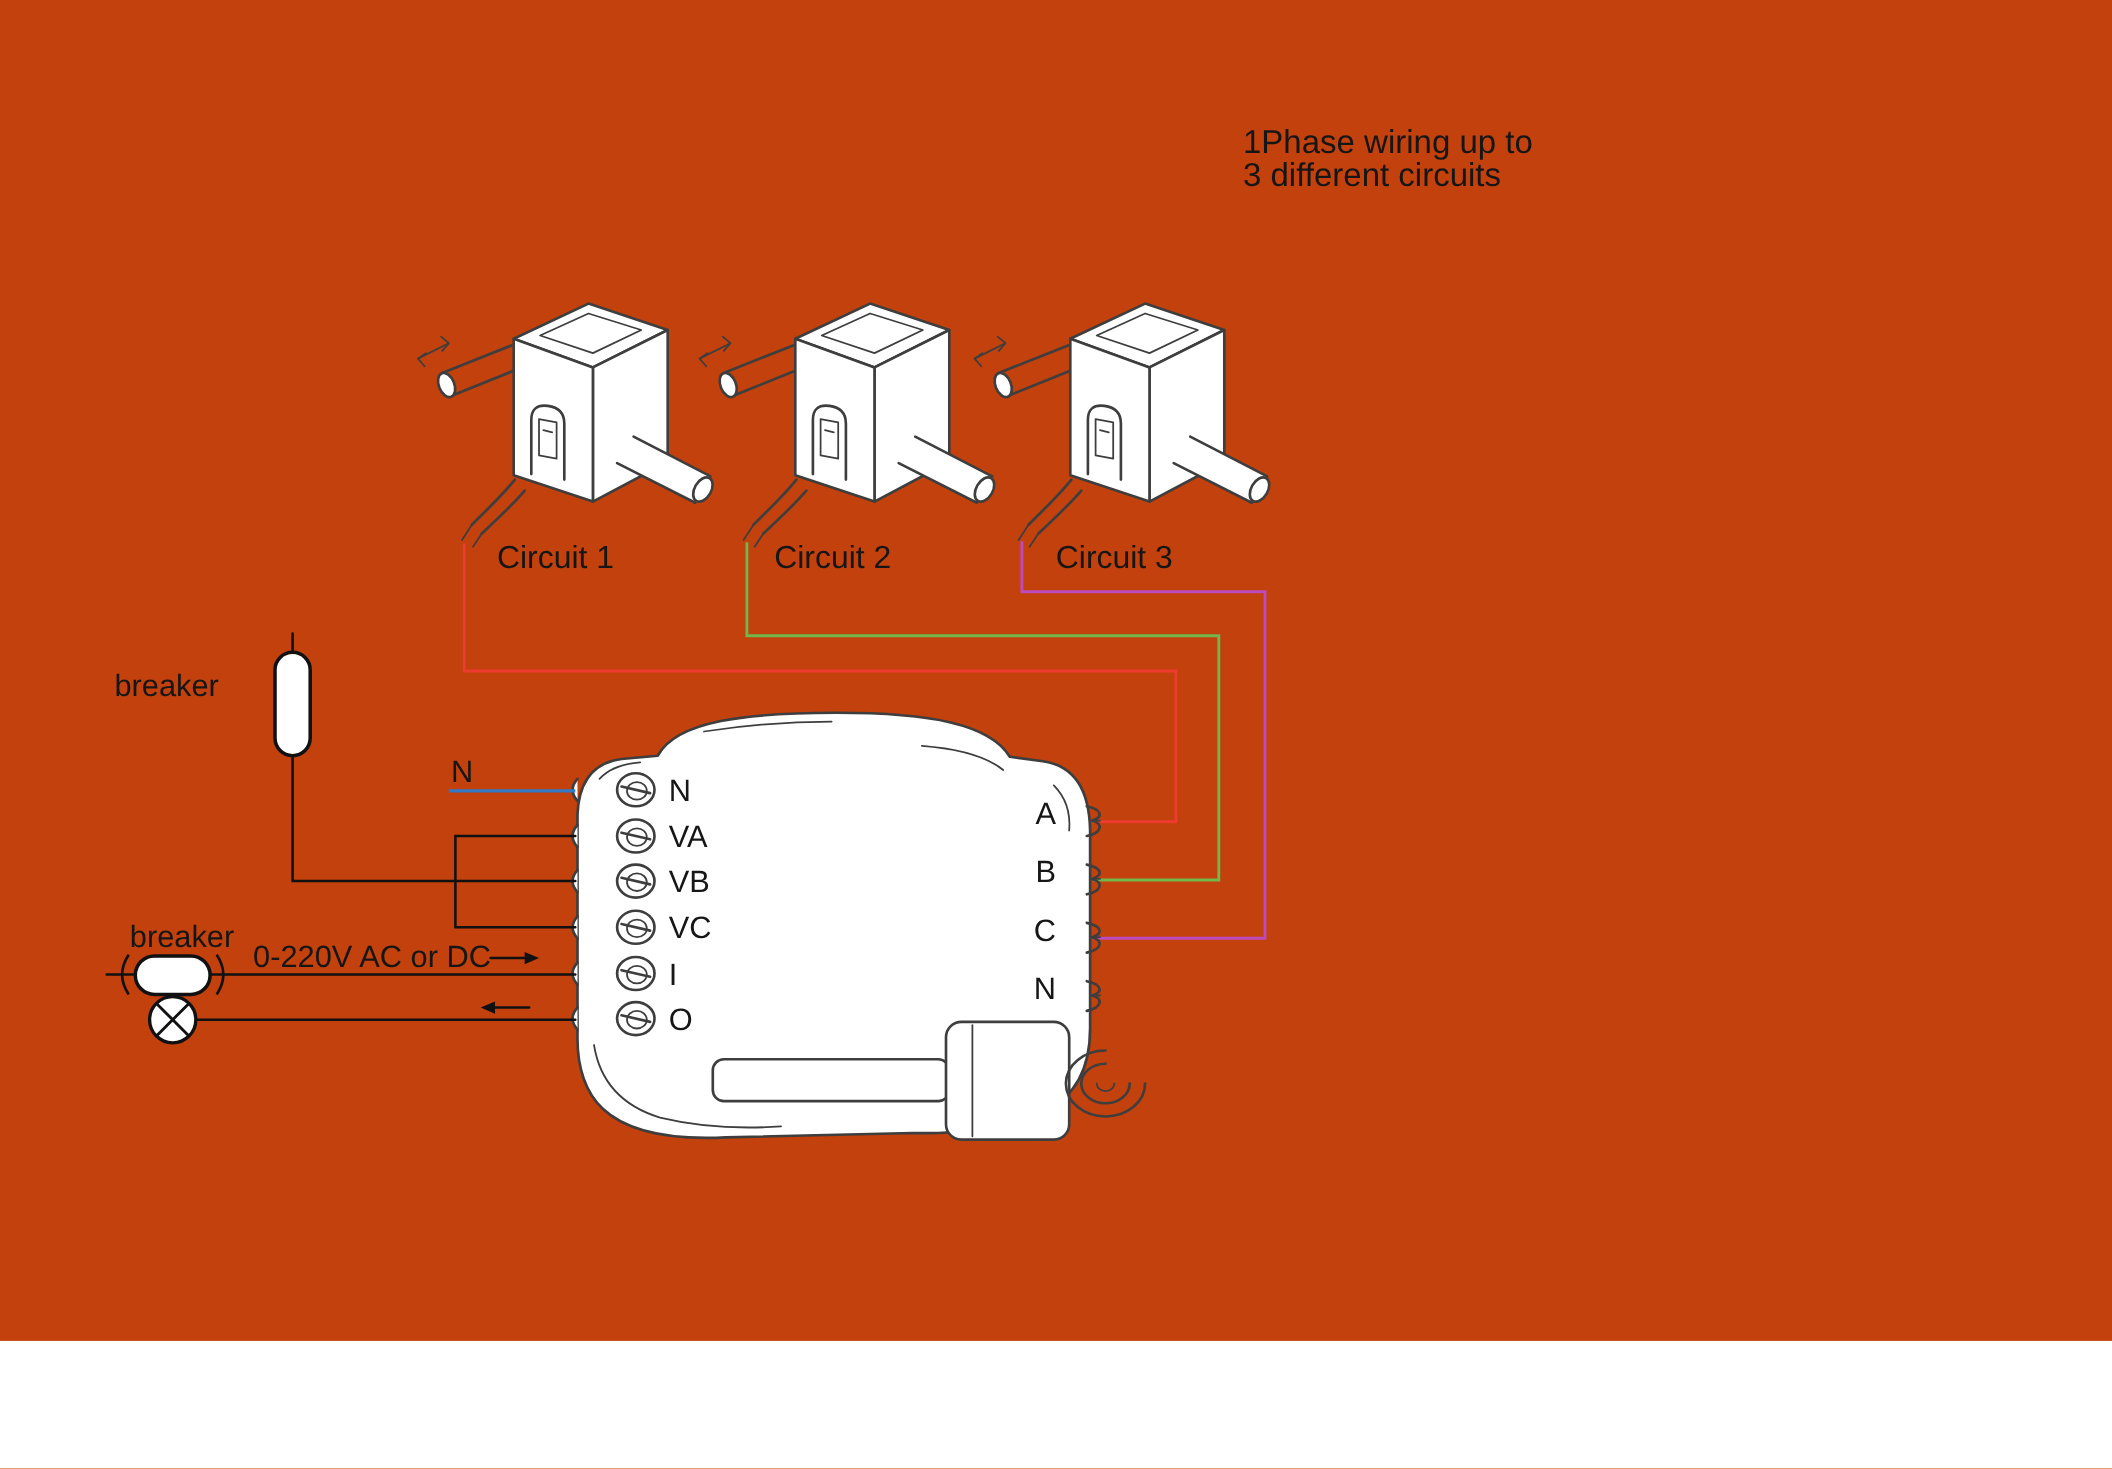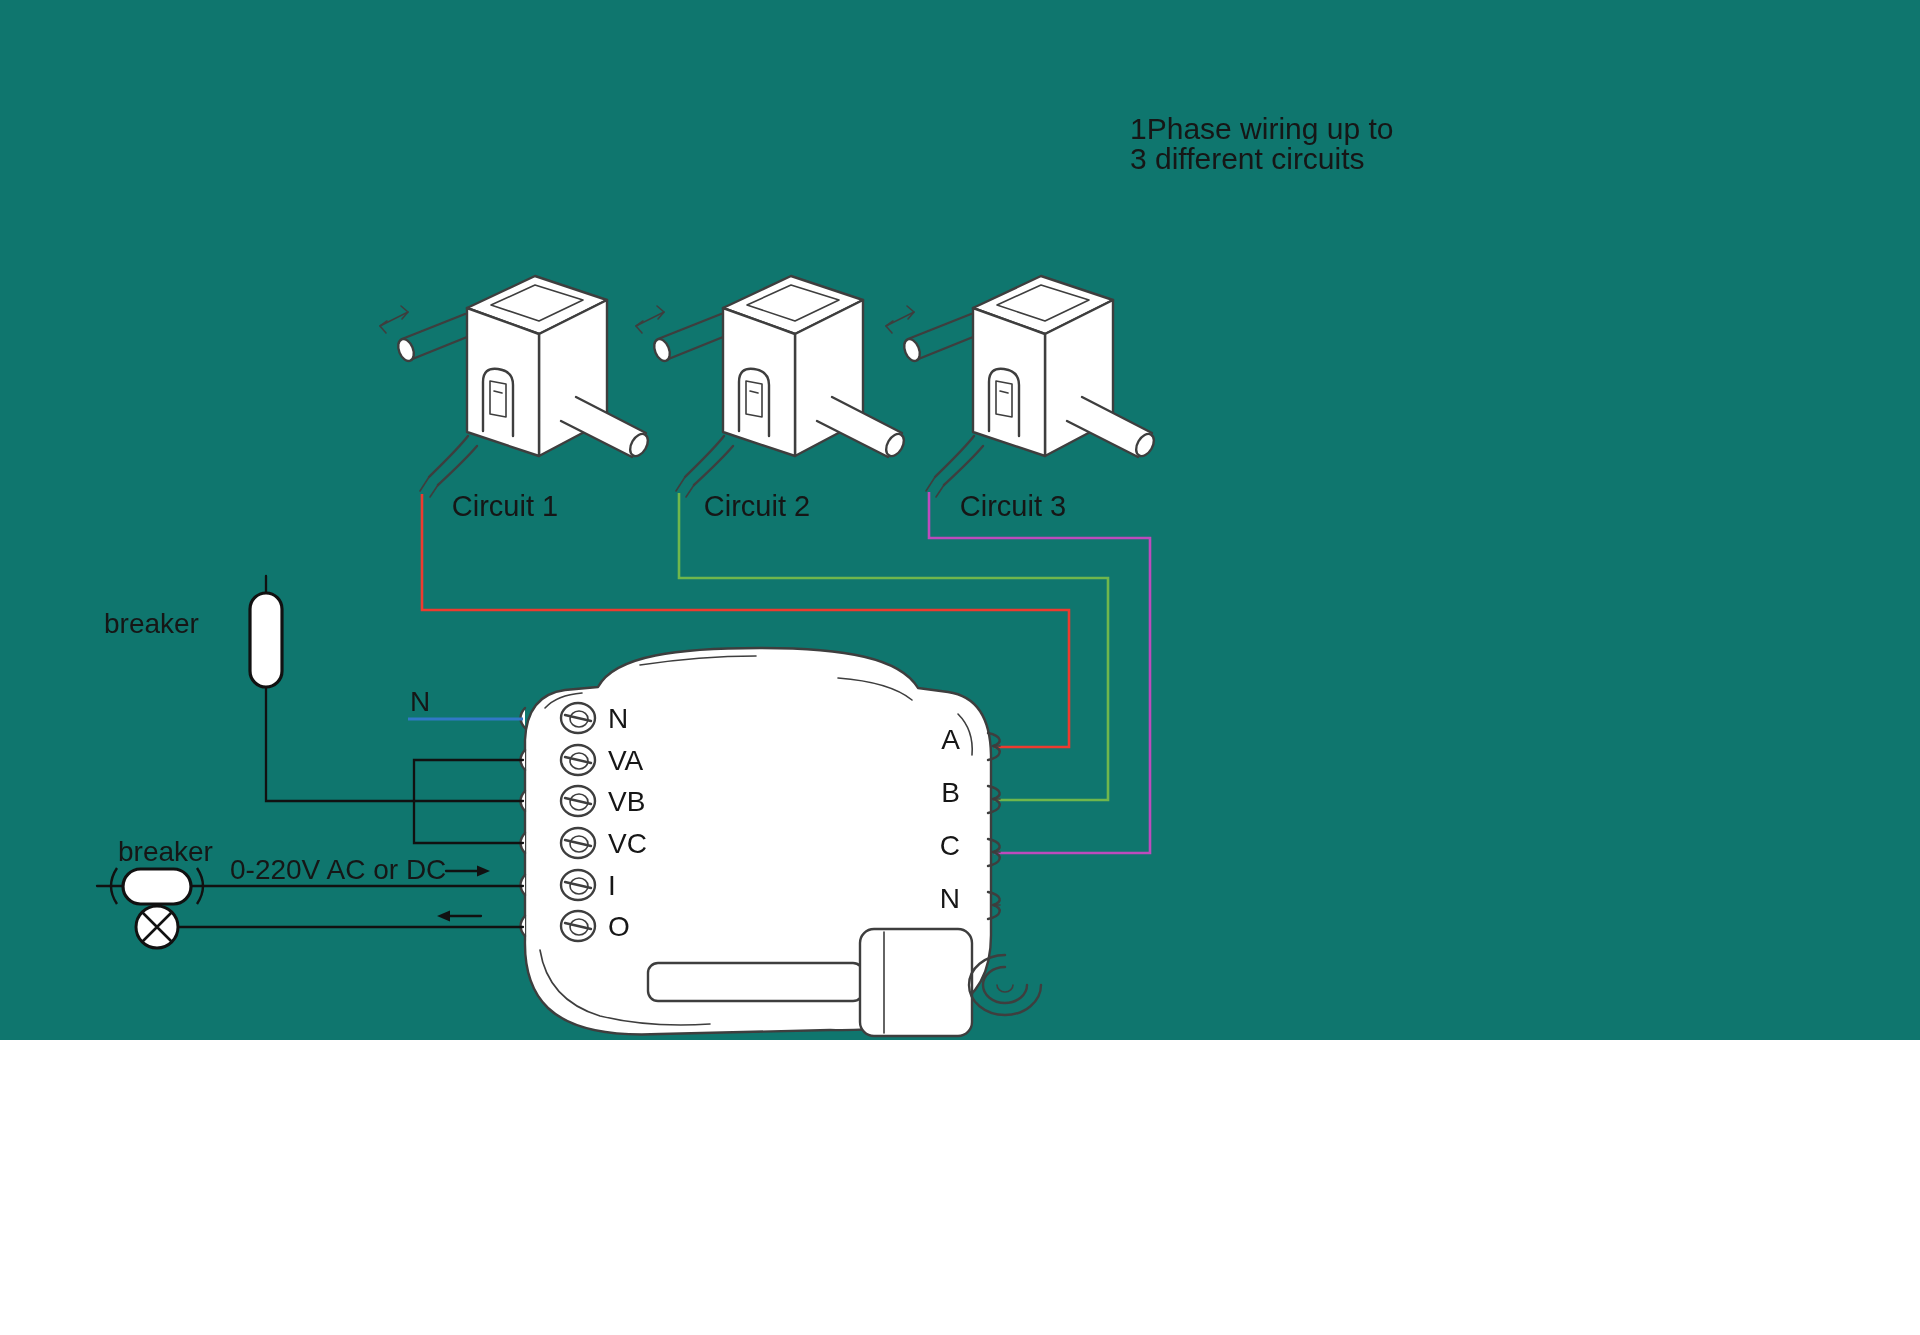--- a/index.html
+++ b/index.html
@@ -1,16 +1,16 @@
 <!DOCTYPE html>
 <html><head>
 <meta charset="utf-8">
 <style>
   html,body{margin:0;padding:0;background:#fff}
-  .stage{position:relative;width:1920px;height:1040px;background:#0f766e;overflow:hidden}
+  .stage{position:relative;width:1920px;height:1219px;background:#c2410c;overflow:hidden}
   svg{display:block}
   .ink{stroke:#3e3e3e;stroke-width:2.4;fill:none;stroke-linecap:round;stroke-linejoin:round}
   .thin{stroke-width:1.6}
   .fw{fill:#fff}
   .blk{stroke:#111;stroke-width:2.3;fill:none;stroke-linecap:round}
   text{font-family:"Liberation Sans","DejaVu Sans",sans-serif;fill:#161616}
   .t28{font-size:28px}
   .t29{font-size:29px}
   .t30{font-size:30px}
 </style>

